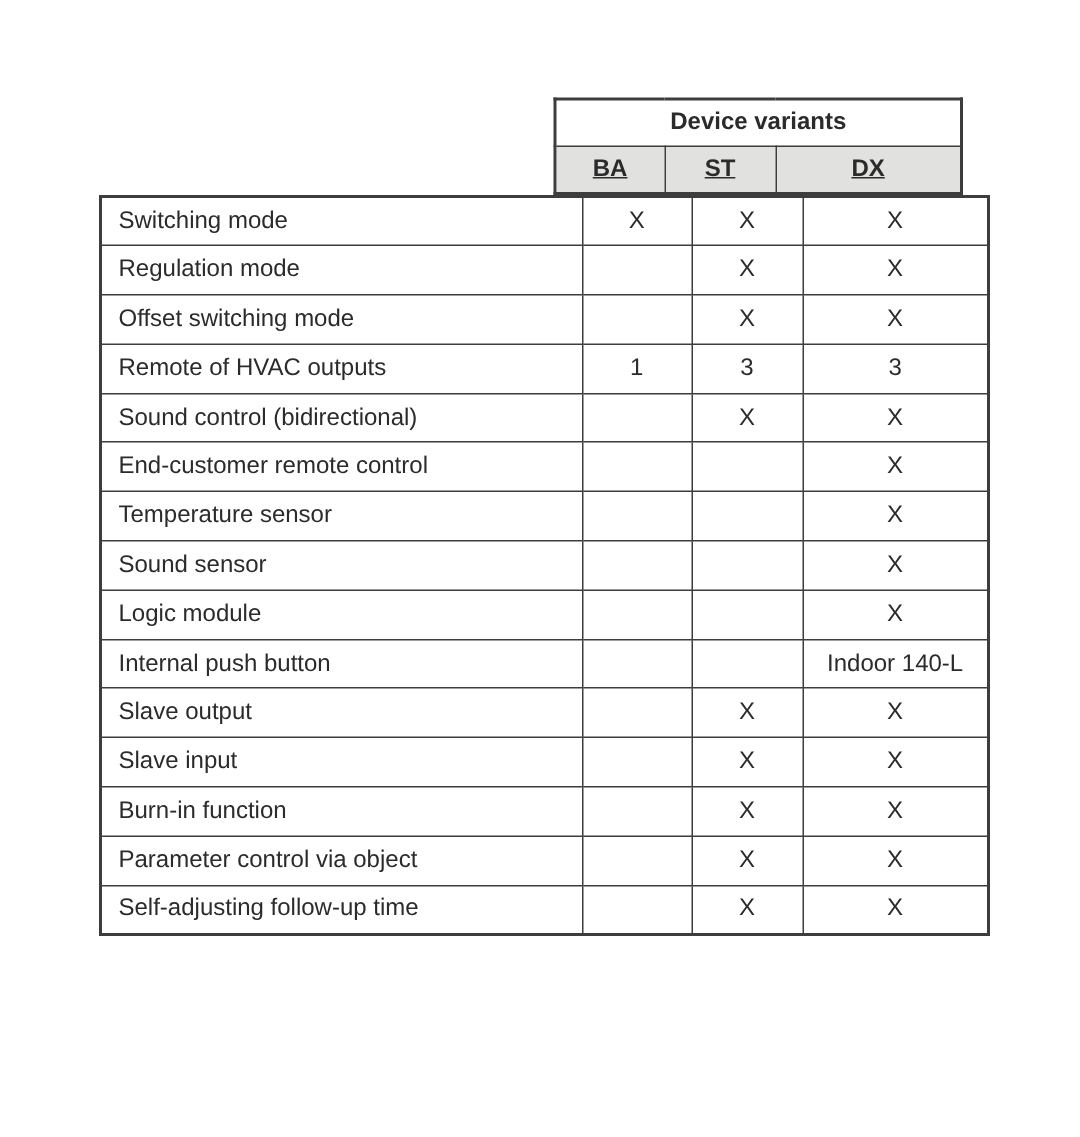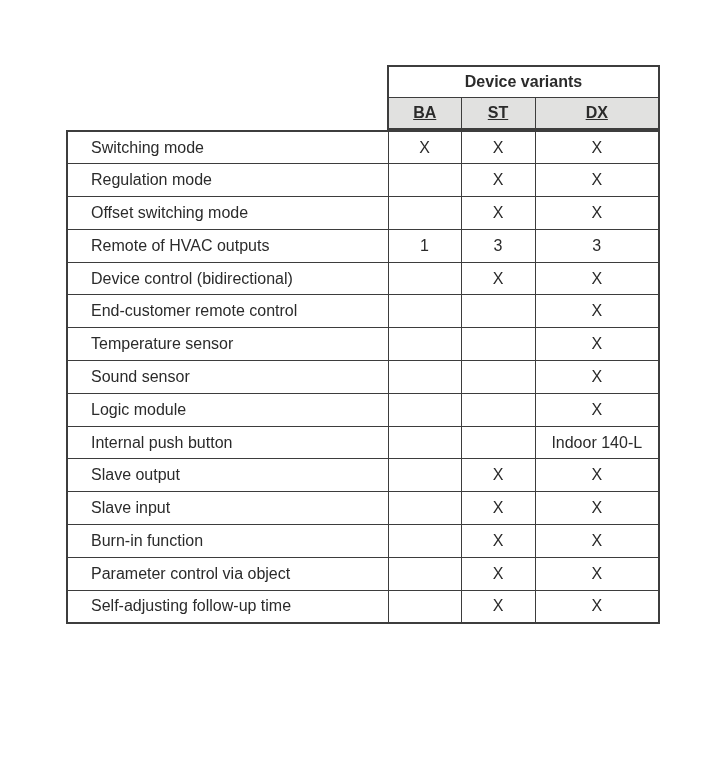--- a/index.html
+++ b/index.html
@@ -19,21 +19,21 @@
     overflow: hidden;
     background: #ffffff;
   }
   table {
     border-collapse: collapse;
     table-layout: fixed;
     position: absolute;
   }
   
   #header-table {
-    left: 387px;
+    left: 369px;
     top: 65px;
     border: 2px solid var(--border, #3d3d3d);
   }
   #header-table th {
     border: 1px solid var(--border, #3d3d3d);
     font-size: 16px;
     font-weight: bold;
     text-align: center;
     vertical-align: middle;
     padding: 0;
@@ -59,21 +59,21 @@
     border: 1px solid var(--border, #3d3d3d);
     font-size: 16px;
     vertical-align: middle;
     padding: 0;
     overflow: hidden;
     white-space: nowrap;
   }
   #body-table tr { height: 32.8px; }
   #body-table td.label {
     text-align: left;
-    padding-left: 23px;
+    padding-left: 11px;
   }
   #body-table td.val {
     text-align: center;
   }
 </style>
 </head>
 <body>
 
 <div class="page">
 
@@ -121,21 +121,21 @@
           <td class="val">X</td>
           <td class="val">X</td>
         </tr>
         <tr>
           <td class="label">Remote of HVAC outputs</td>
           <td class="val">1</td>
           <td class="val">3</td>
           <td class="val">3</td>
         </tr>
         <tr>
-          <td class="label">Device control (bidirectional)</td>
+          <td class="label">Sound control (bidirectional)</td>
           <td class="val"></td>
           <td class="val">X</td>
           <td class="val">X</td>
         </tr>
         <tr>
           <td class="label">End-customer remote control</td>
           <td class="val"></td>
           <td class="val"></td>
           <td class="val">X</td>
         </tr>

